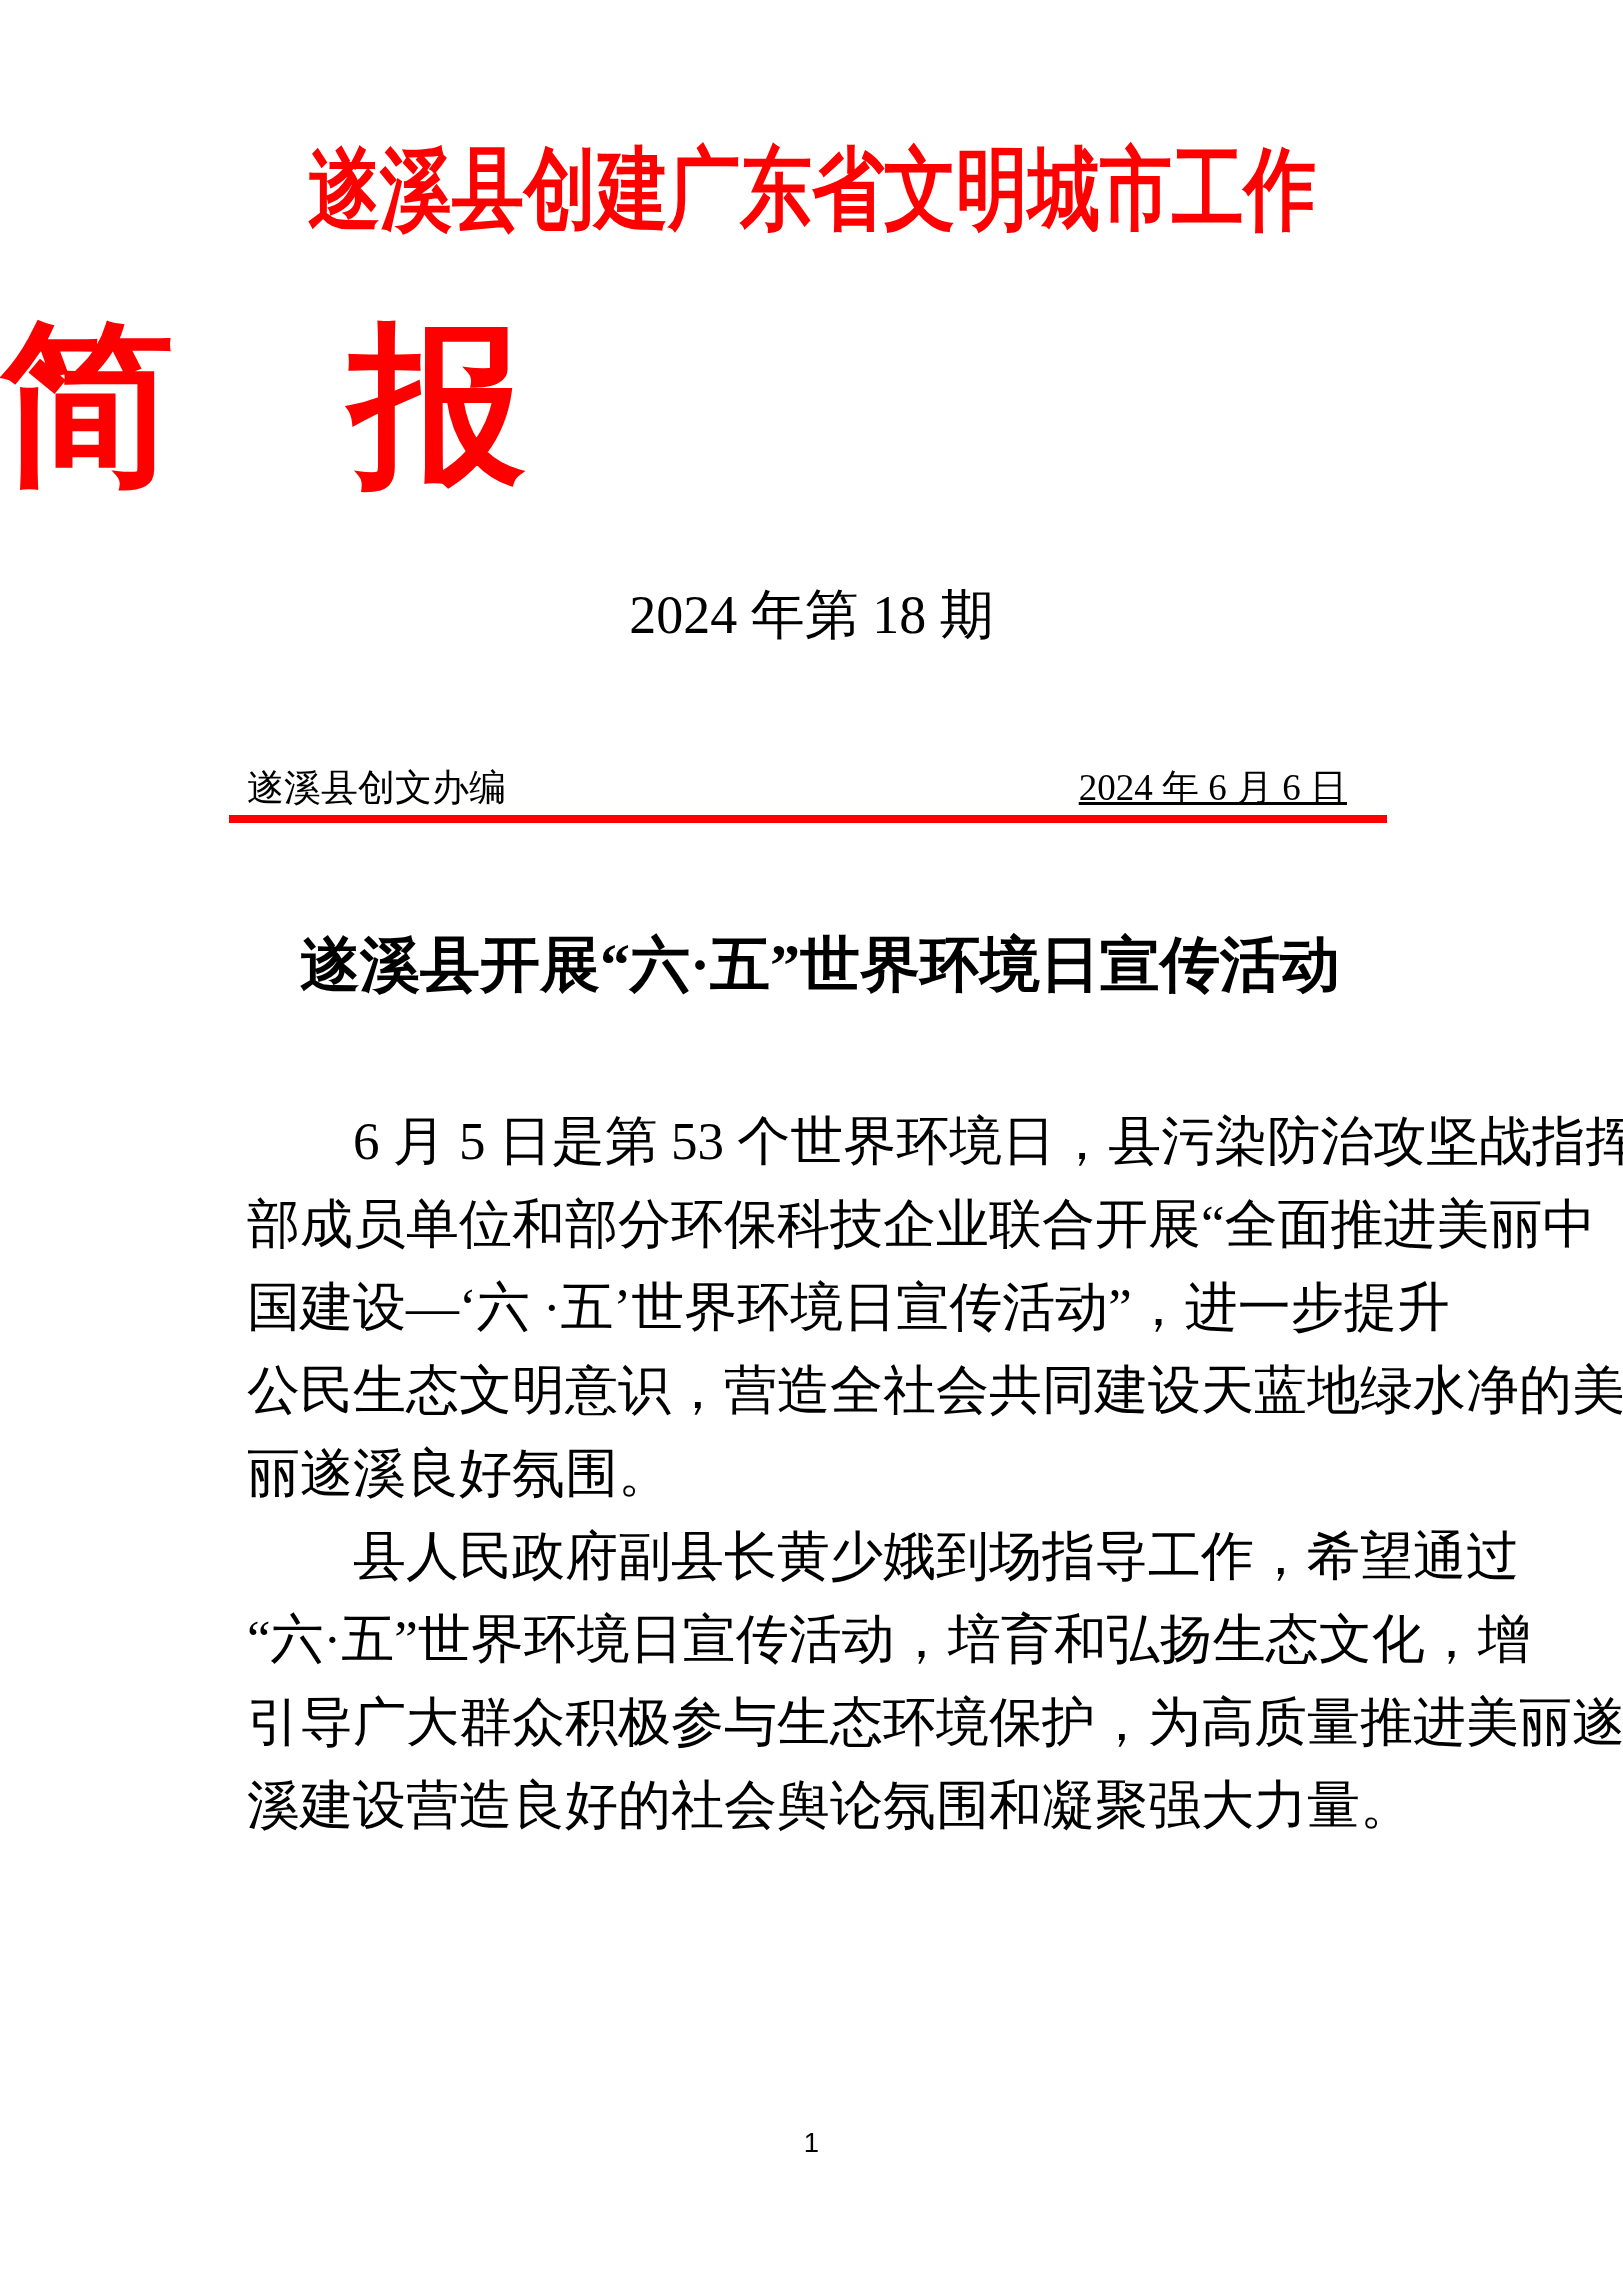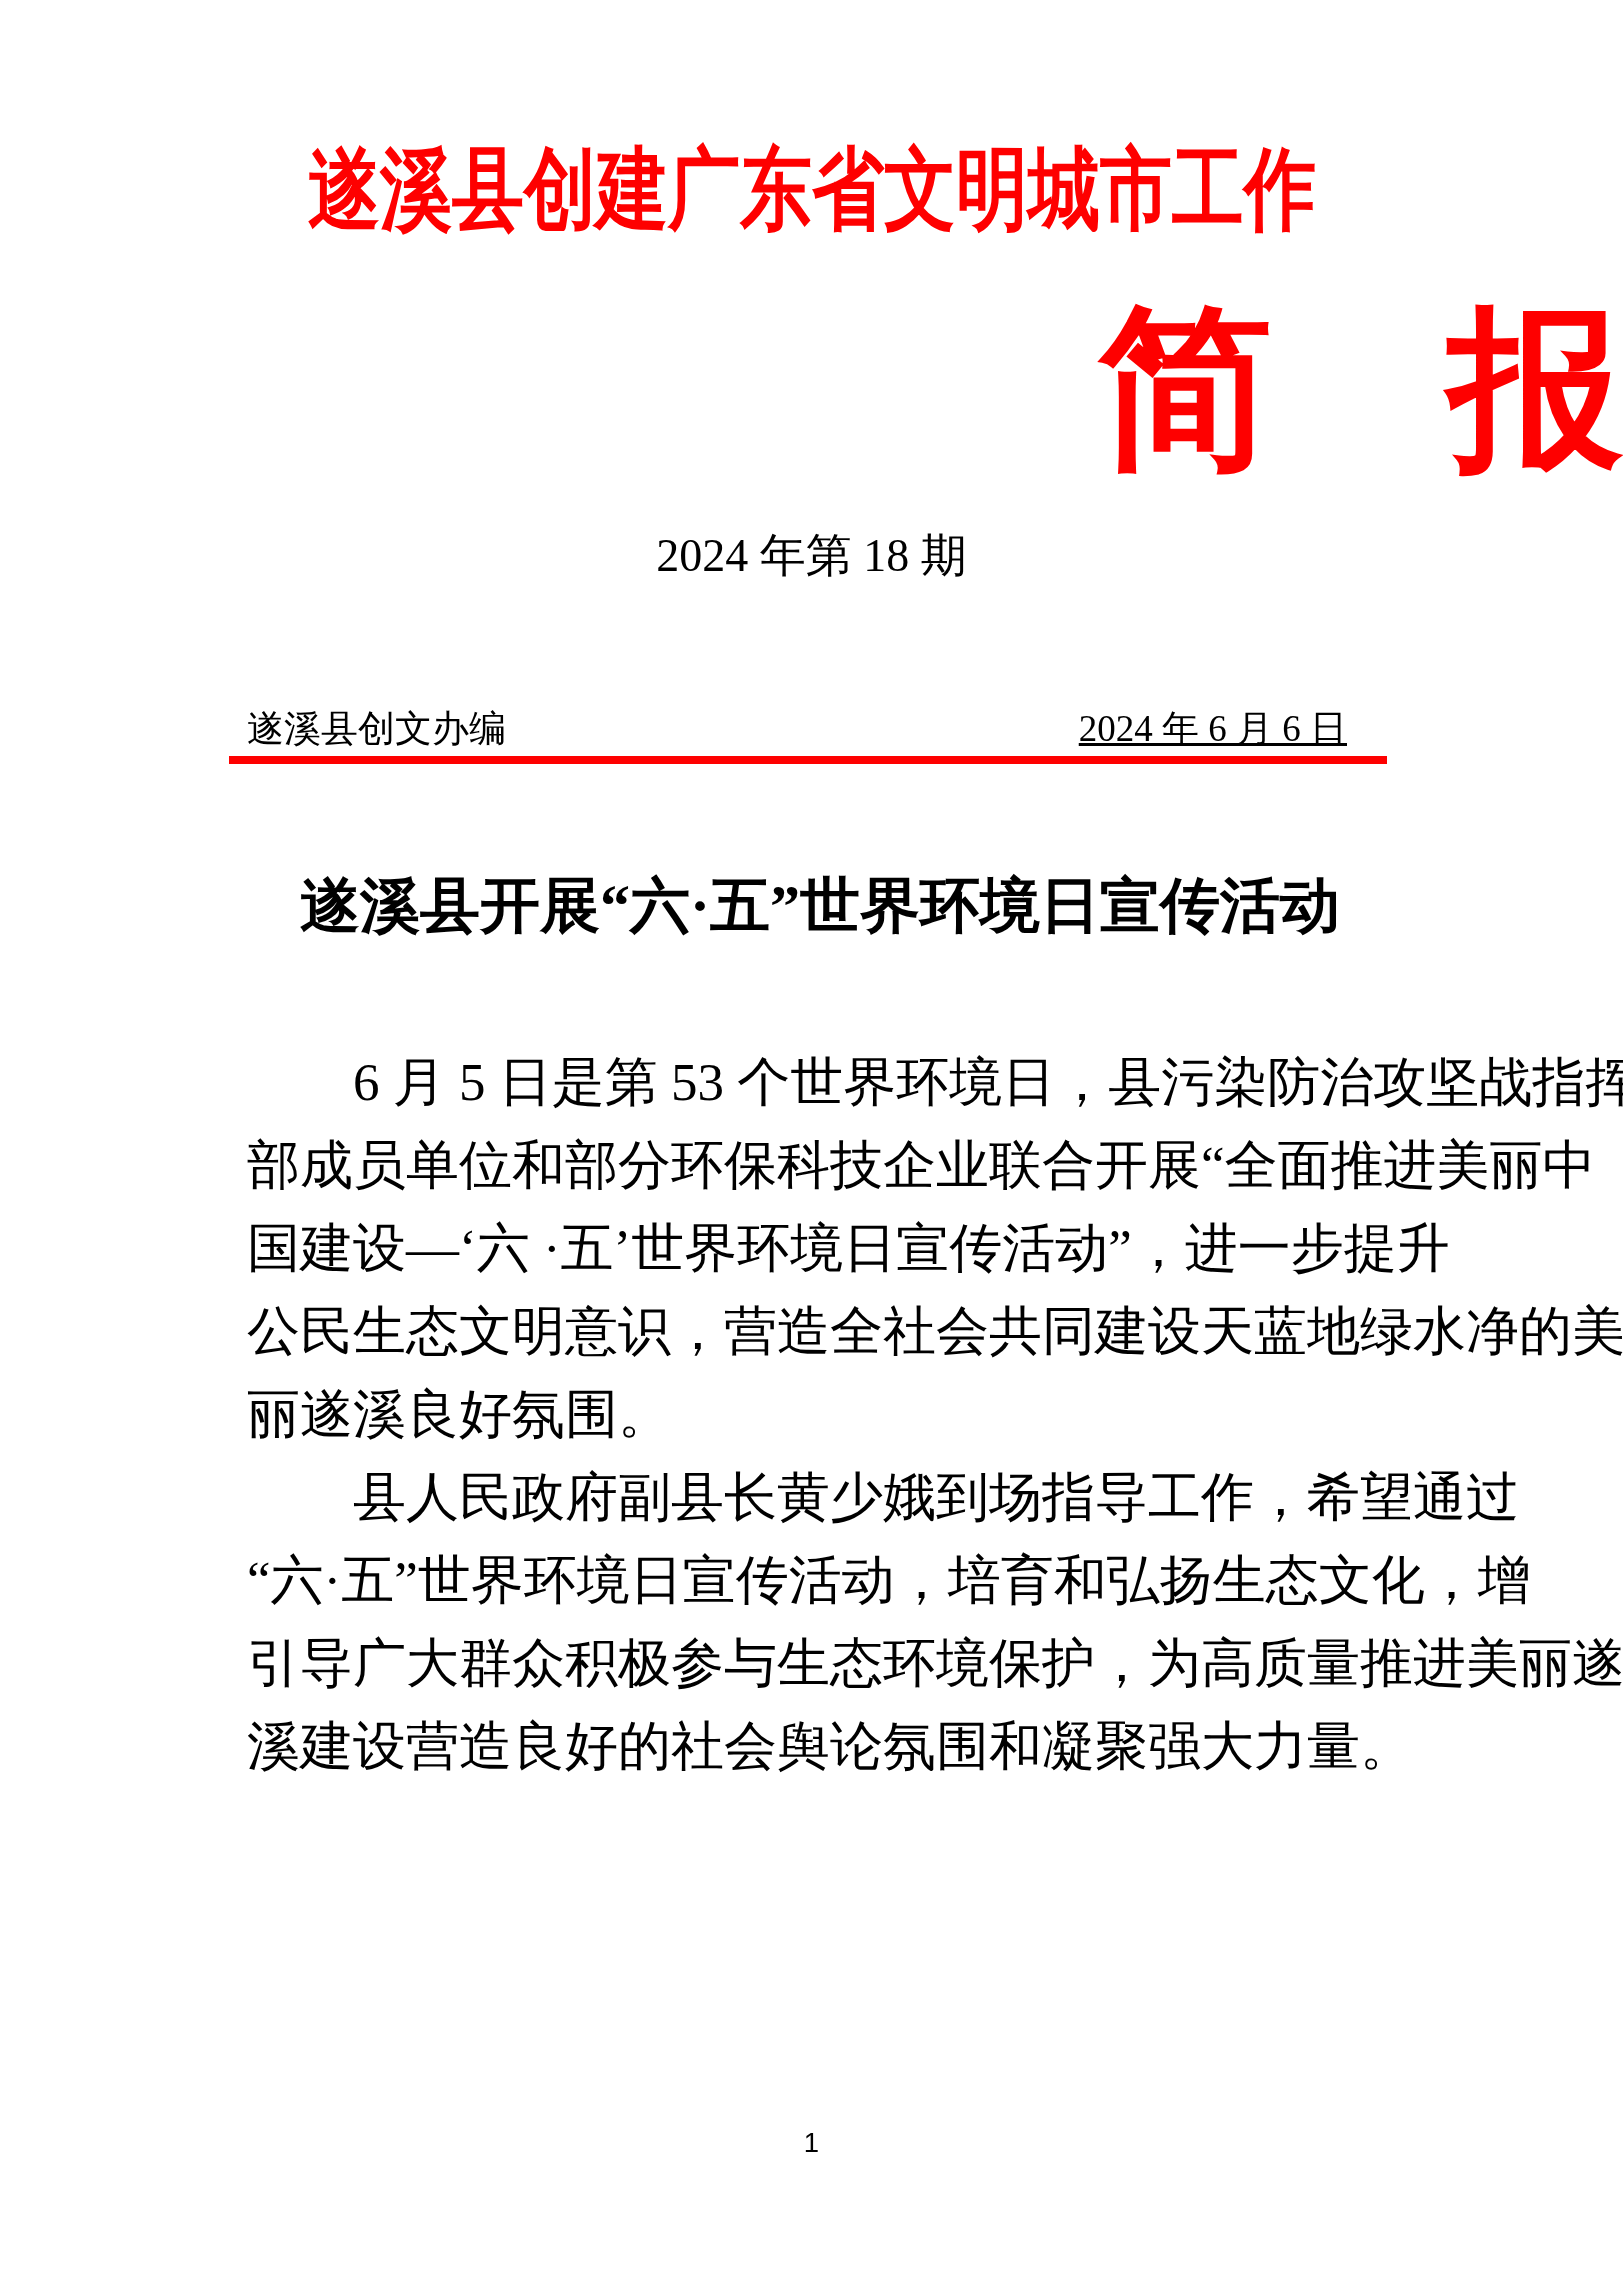--- a/index.html
+++ b/index.html
@@ -21,32 +21,32 @@
     display: inline-block;
     font-size: 90px;
     line-height: 98px;
     font-weight: bold;
     color: var(--red);
     white-space: nowrap;
     transform: scaleX(0.8);
     transform-origin: center;
   }
   .brand {
-    margin-top: 60px;
-    text-align: right;
+    margin-top: 76px;
+    text-align: left;
     font-size: 175px;
     line-height: 183px;
     font-weight: bold;
     color: var(--red);
     white-space: nowrap;
   }
   .issue {
-    margin-top: 48px;
+    margin-top: 91px;
     text-align: center;
-    font-size: 46px;
+    font-size: 54px;
     line-height: 52px;
   }
   
   .content { margin-left: 247px; margin-right: 230px; }
   .info-row {
     margin-top: 124px;
     display: flex;
     justify-content: space-between;
     align-items: baseline;
     font-size: 37px;

